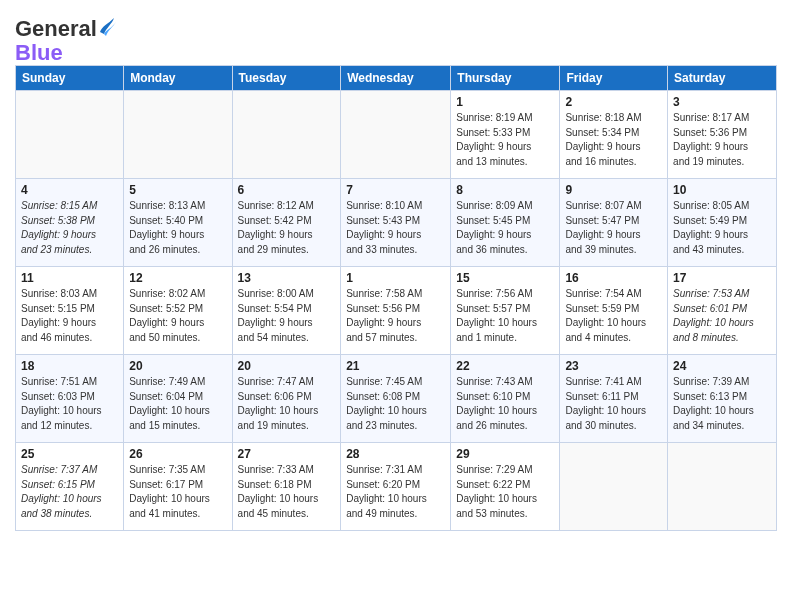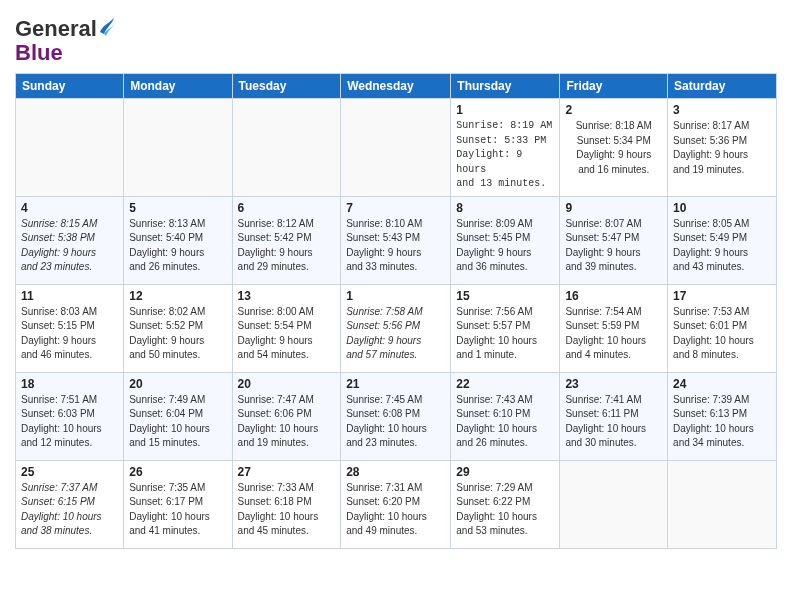--- a/index.html
+++ b/index.html
@@ -20,21 +20,21 @@
       display: flex;
       align-items: center;
       margin-top: 4px;
     }
     .logo-text {
       font-size: 22px;
       font-weight: bold;
       line-height: 1.1;
     }
     .logo-general { color: #333; }
-    .logo-blue { color: #701a75; }
+    .logo-blue { color: #8b5cf6; }
     .logo-icon {
       width: 18px;
       height: 22px;
       margin-left: 1px;
     }
     .title-area {
       text-align: right;
     }
     .month-title {
       font-size: 36px;
@@ -44,21 +44,20 @@
     }
     .subtitle {
       font-size: 14px;
       color: #555;
       margin-top: 2px;
     }
     .calendar {
       width: 100%;
       border-collapse: collapse;
       font-size: 10.5px;
-      margin-top: 8px;
     }
     .calendar th {
       background-color: #1a6fc4;
       color: #fff;
       text-align: left;
       padding: 5px 6px;
       font-size: 12px;
       font-weight: bold;
       border: 1px solid #c8d4e8;
     }
@@ -125,28 +124,28 @@
       </tr>
   </thead>
   <tbody id="calendar-body">
   <tr>
         <td class="empty-cell"></td>
         <td class="empty-cell"></td>
         <td class="empty-cell"></td>
         <td class="empty-cell"></td>
         <td>
           <span class="day-number">1</span>
-          <div class="day-info" style="white-space: pre-line; font-family: Liberation Mono, monospace;">Sunrise: 8:19 AM
+          <div class="day-info" style="white-space: pre-line;">Sunrise: 8:19 AM
 Sunset: 5:33 PM
 Daylight: 9 hours
 and 13 minutes.</div>
         </td>
         <td>
           <span class="day-number">2</span>
-          <div class="day-info" style="white-space: pre-line; text-align: center;">Sunrise: 8:18 AM
+          <div class="day-info" style="white-space: pre-line;">Sunrise: 8:18 AM
 Sunset: 5:34 PM
 Daylight: 9 hours
 and 16 minutes.</div>
         </td>
         <td>
           <span class="day-number">3</span>
           <div class="day-info" style="white-space: pre-line;">Sunrise: 8:17 AM
 Sunset: 5:36 PM
 Daylight: 9 hours
 and 19 minutes.</div>
@@ -220,42 +219,42 @@
         </td>
         <td>
           <span class="day-number">13</span>
           <div class="day-info" style="white-space: pre-line;">Sunrise: 8:00 AM
 Sunset: 5:54 PM
 Daylight: 9 hours
 and 54 minutes.</div>
         </td>
         <td>
           <span class="day-number">1</span>
-          <div class="day-info" style="white-space: pre-line; font-style: italic;">Sunrise: 7:58 AM
+          <div class="day-info" style="white-space: pre-line;">Sunrise: 7:58 AM
 Sunset: 5:56 PM
 Daylight: 9 hours
 and 57 minutes.</div>
         </td>
         <td>
           <span class="day-number">15</span>
           <div class="day-info" style="white-space: pre-line;">Sunrise: 7:56 AM
 Sunset: 5:57 PM
 Daylight: 10 hours
 and 1 minute.</div>
         </td>
         <td>
           <span class="day-number">16</span>
           <div class="day-info" style="white-space: pre-line;">Sunrise: 7:54 AM
 Sunset: 5:59 PM
 Daylight: 10 hours
 and 4 minutes.</div>
         </td>
         <td>
           <span class="day-number">17</span>
-          <div class="day-info" style="white-space: pre-line;">Sunrise: 7:53 AM
+          <div class="day-info" style="white-space: pre-line; font-style: italic;">Sunrise: 7:53 AM
 Sunset: 6:01 PM
 Daylight: 10 hours
 and 8 minutes.</div>
         </td>
       </tr>
       <tr>
         <td>
           <span class="day-number">18</span>
           <div class="day-info" style="white-space: pre-line;">Sunrise: 7:51 AM
 Sunset: 6:03 PM

